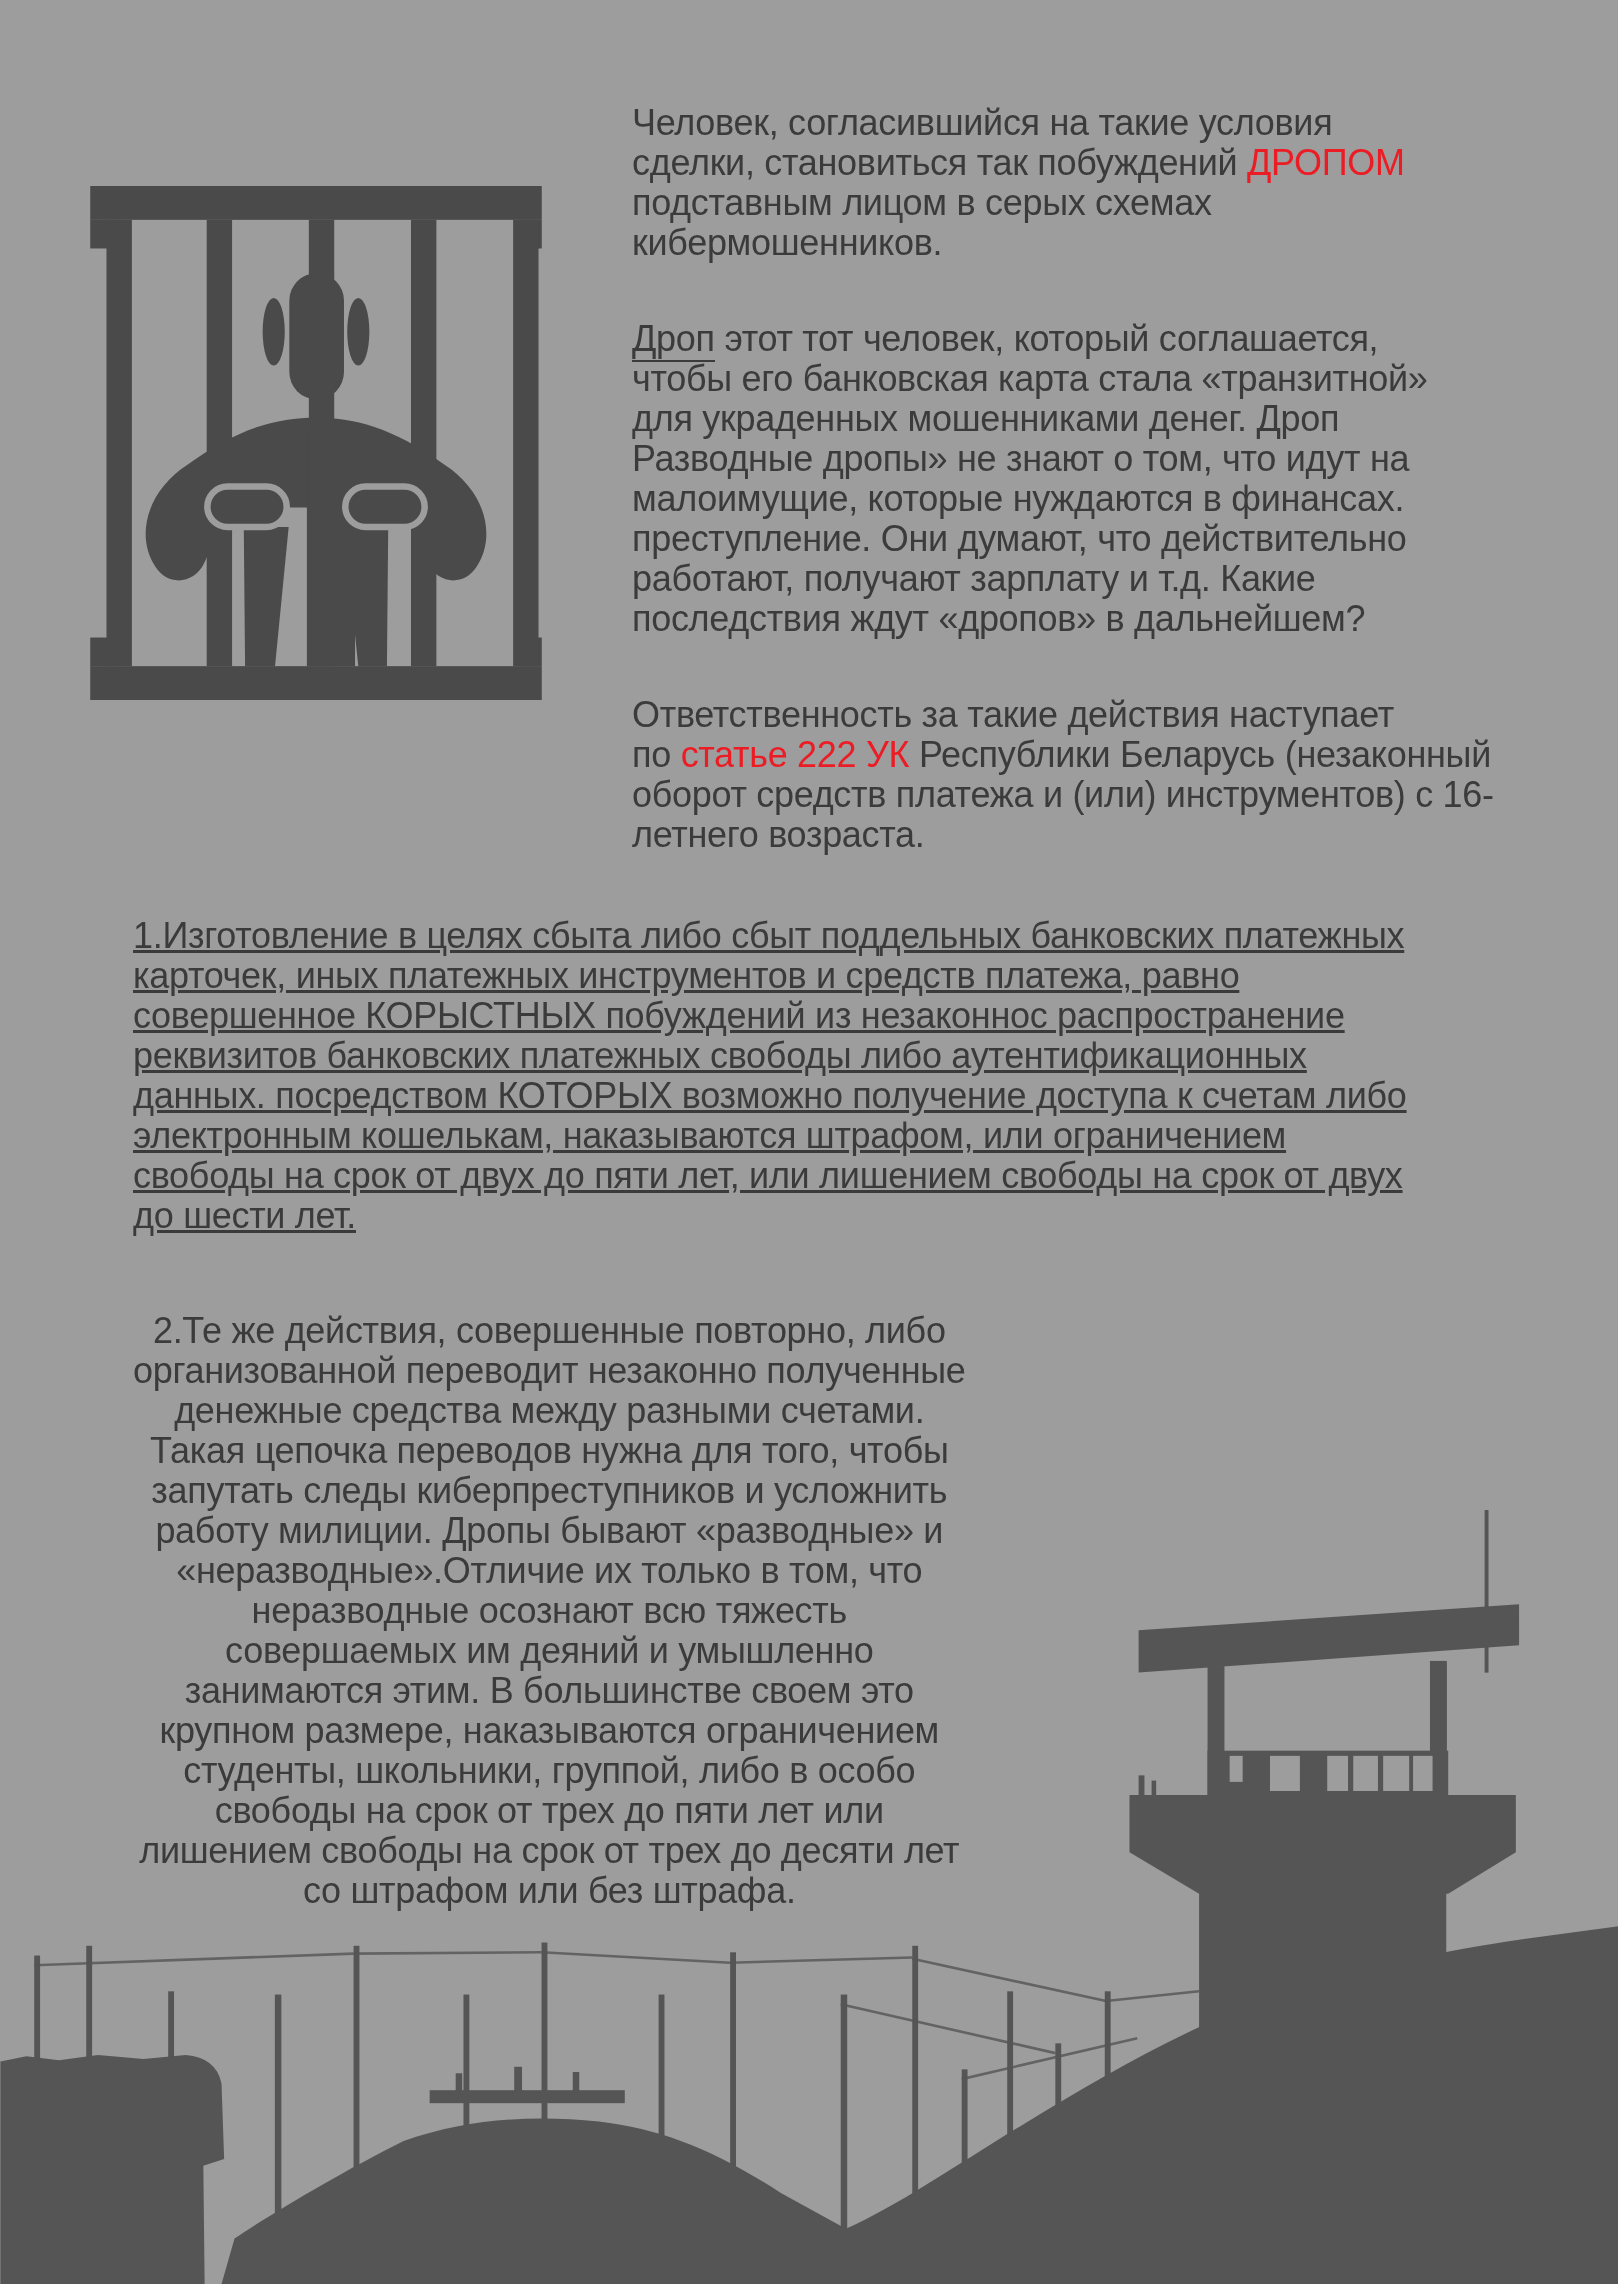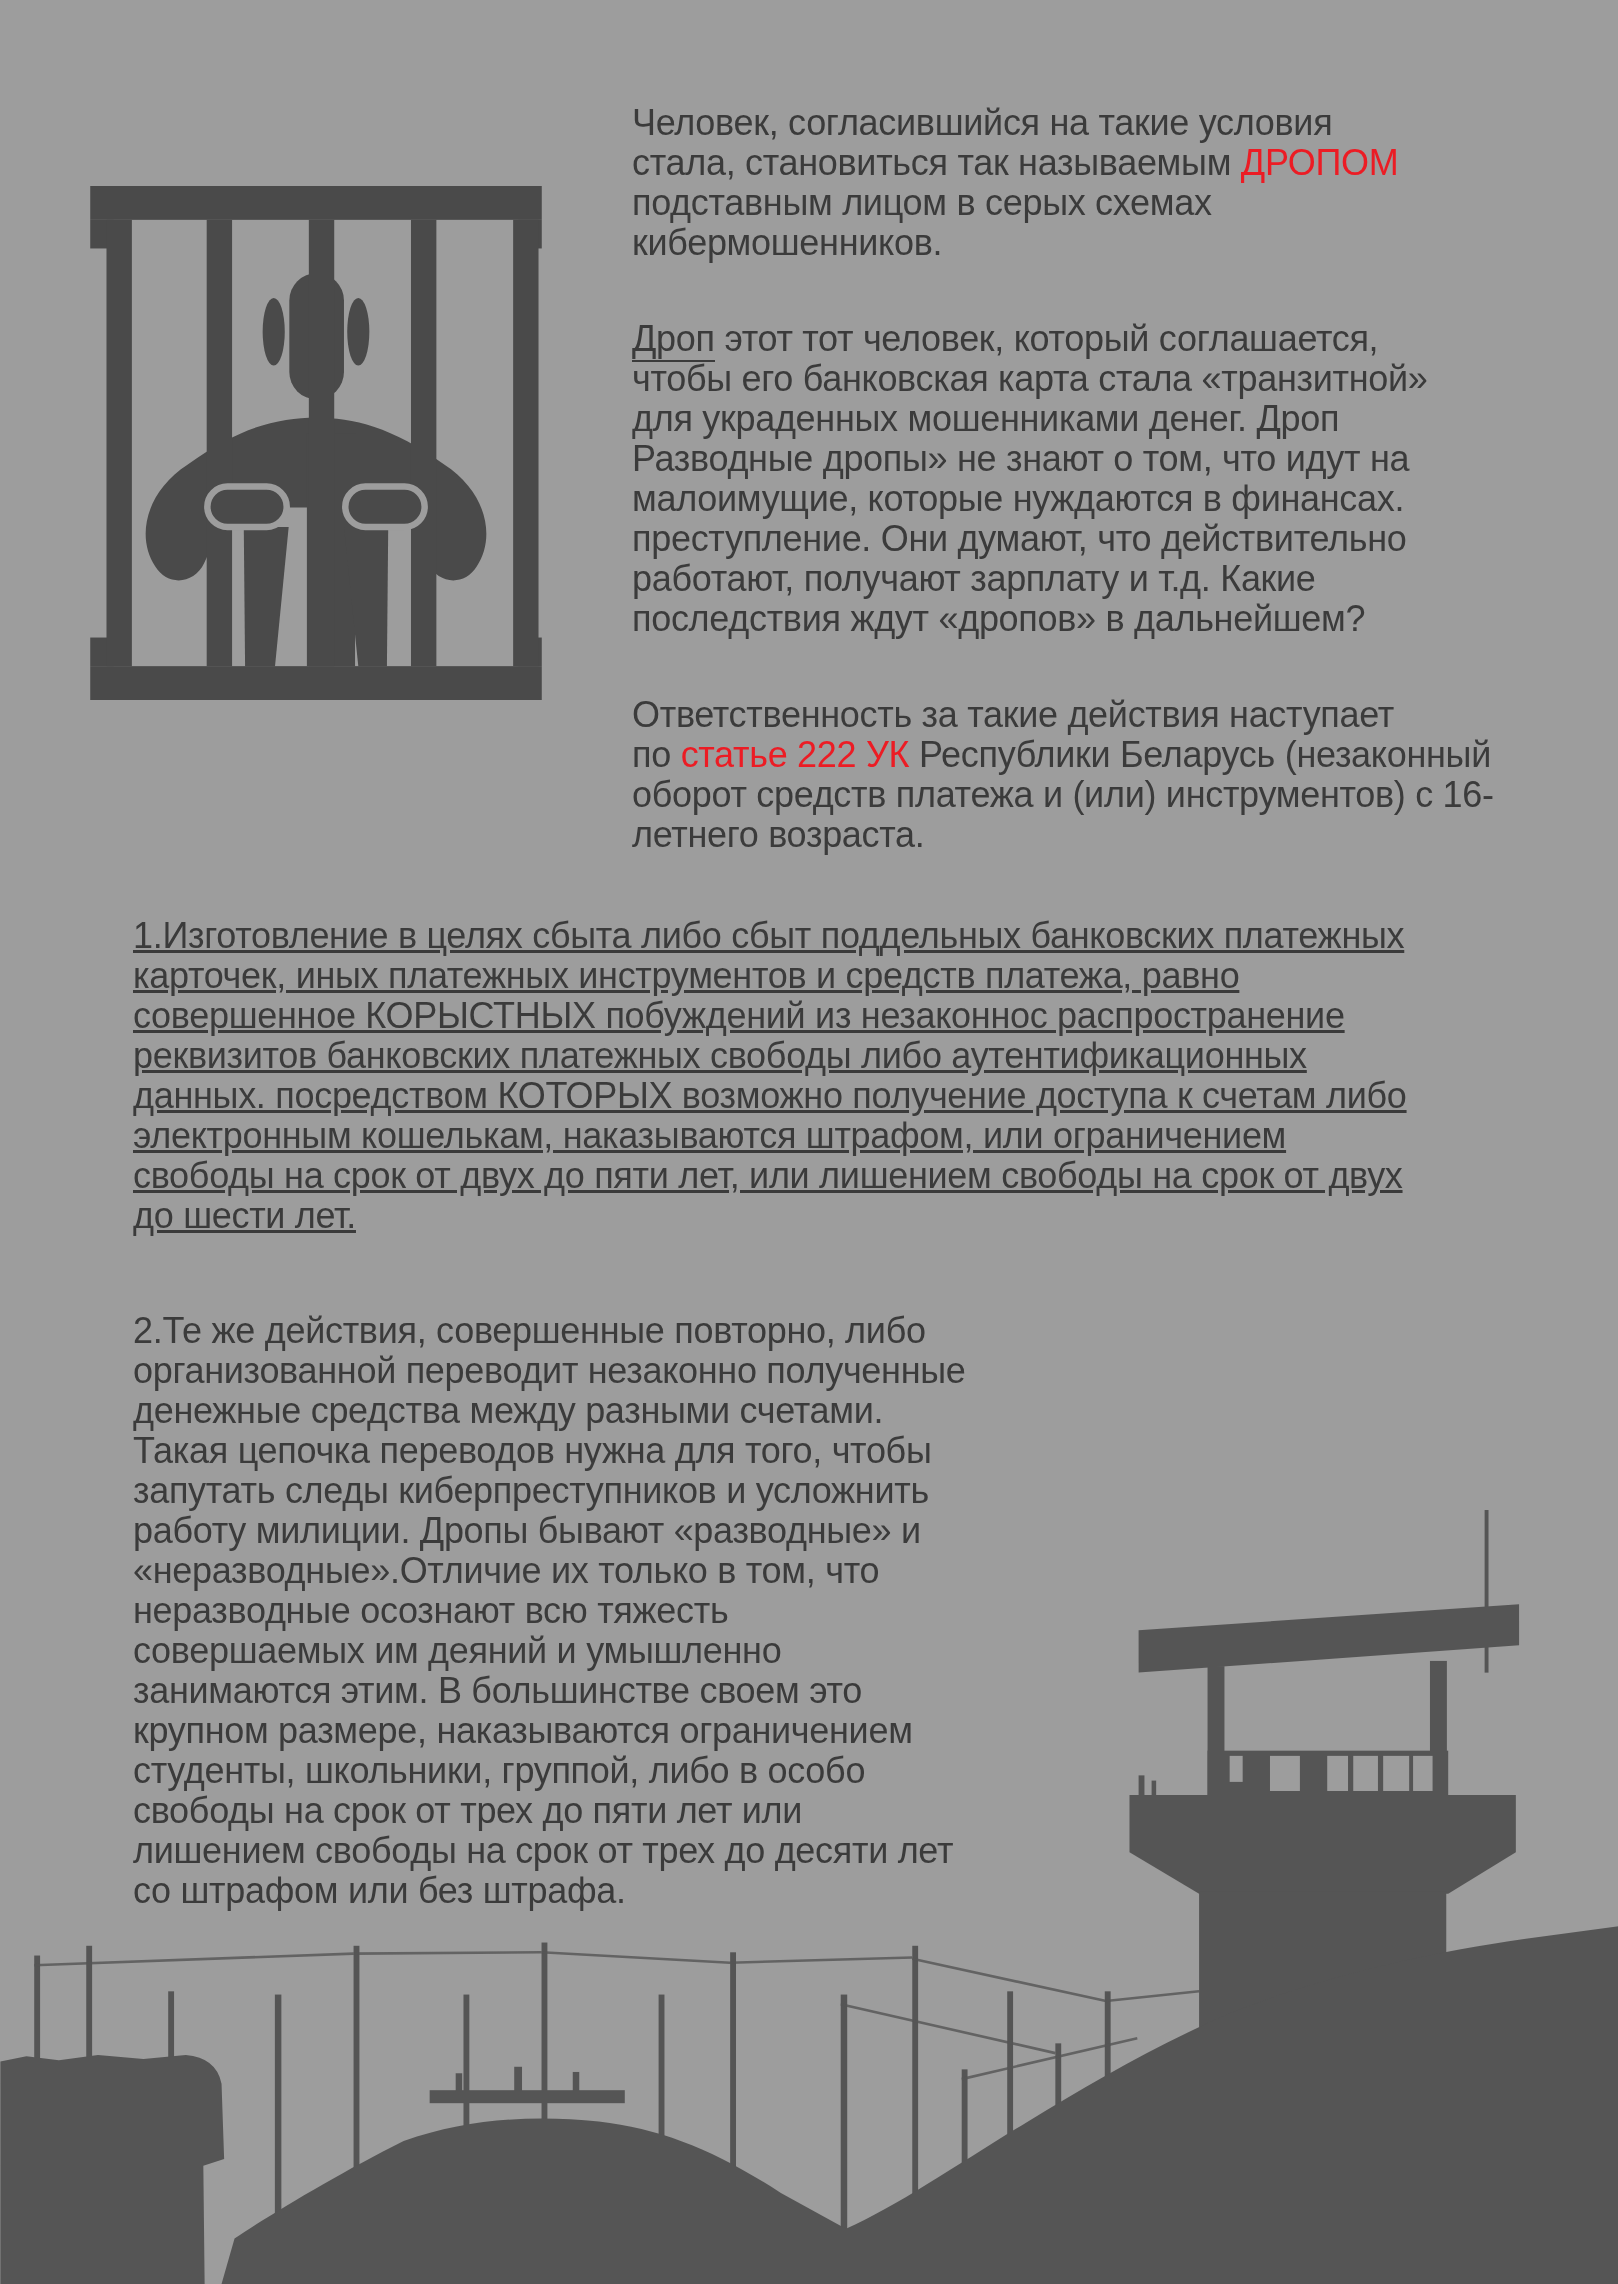--- a/index.html
+++ b/index.html
@@ -58,21 +58,21 @@
   </g>
   <g>
     <rect class="hand" x="180" y="462" width="122" height="62" rx="31"></rect>
     <rect class="hand" x="392" y="462" width="122" height="62" rx="31"></rect>
   </g>
 </svg>
 
 <div class="tblock" style="left:632px;top:103px;">
   <div class="para">
       <div class="tline"><span>Человек, согласившийся на такие условия</span></div>
-      <div class="tline"><span>стала, становиться так называемым </span><span class="seg-red">ДРОПОМ</span></div>
+      <div class="tline"><span>сделки, становиться так побуждений </span><span class="seg-red">ДРОПОМ</span></div>
       <div class="tline"><span>подставным лицом в серых схемах</span></div>
       <div class="tline"><span>кибермошенников.</span></div>
     </div>
   <div class="para">
       <div class="tline"><span class="seg-u">Дроп</span><span> этот тот человек, который соглашается,</span></div>
       <div class="tline"><span>чтобы его банковская карта стала «транзитной»</span></div>
       <div class="tline"><span>для украденных мошенниками денег. Дроп</span></div>
       <div class="tline"><span>Разводные дропы» не знают о том, что идут на</span></div>
       <div class="tline"><span>малоимущие, которые нуждаются в финансах.</span></div>
       <div class="tline"><span>преступление. Они думают, что действительно</span></div>
@@ -93,21 +93,21 @@
       <div class="tline"><span>карточек, иных платежных инструментов и средств платежа, равно</span></div>
       <div class="tline"><span>совершенное КОРЫСТНЫХ побуждений из незаконнос распространение</span></div>
       <div class="tline"><span>реквизитов банковских платежных свободы либо аутентификационных</span></div>
       <div class="tline"><span>данных. посредством КОТОРЫХ возможно получение доступа к счетам либо</span></div>
       <div class="tline"><span>электронным кошелькам, наказываются штрафом, или ограничением</span></div>
       <div class="tline"><span>свободы на срок от двух до пяти лет, или лишением свободы на срок от двух</span></div>
       <div class="tline"><span>до шести лет.</span></div>
     </div>
 </div>
 
-<div class="tblock" style="left:133px;top:1311px;">
+<div class="tblock" style="left:133px;top:1311px;text-align:center;">
   <div class="para">
       <div class="tline"><span>2.Те же действия, совершенные повторно, либо</span></div>
       <div class="tline"><span>организованной переводит незаконно полученные</span></div>
       <div class="tline"><span>денежные средства между разными счетами.</span></div>
       <div class="tline"><span>Такая цепочка переводов нужна для того, чтобы</span></div>
       <div class="tline"><span>запутать следы киберпреступников и усложнить</span></div>
       <div class="tline"><span>работу милиции. Дропы бывают «разводные» и</span></div>
       <div class="tline"><span>«неразводные».Отличие их только в том, что</span></div>
       <div class="tline"><span>неразводные осознают всю тяжесть</span></div>
       <div class="tline"><span>совершаемых им деяний и умышленно</span></div>

